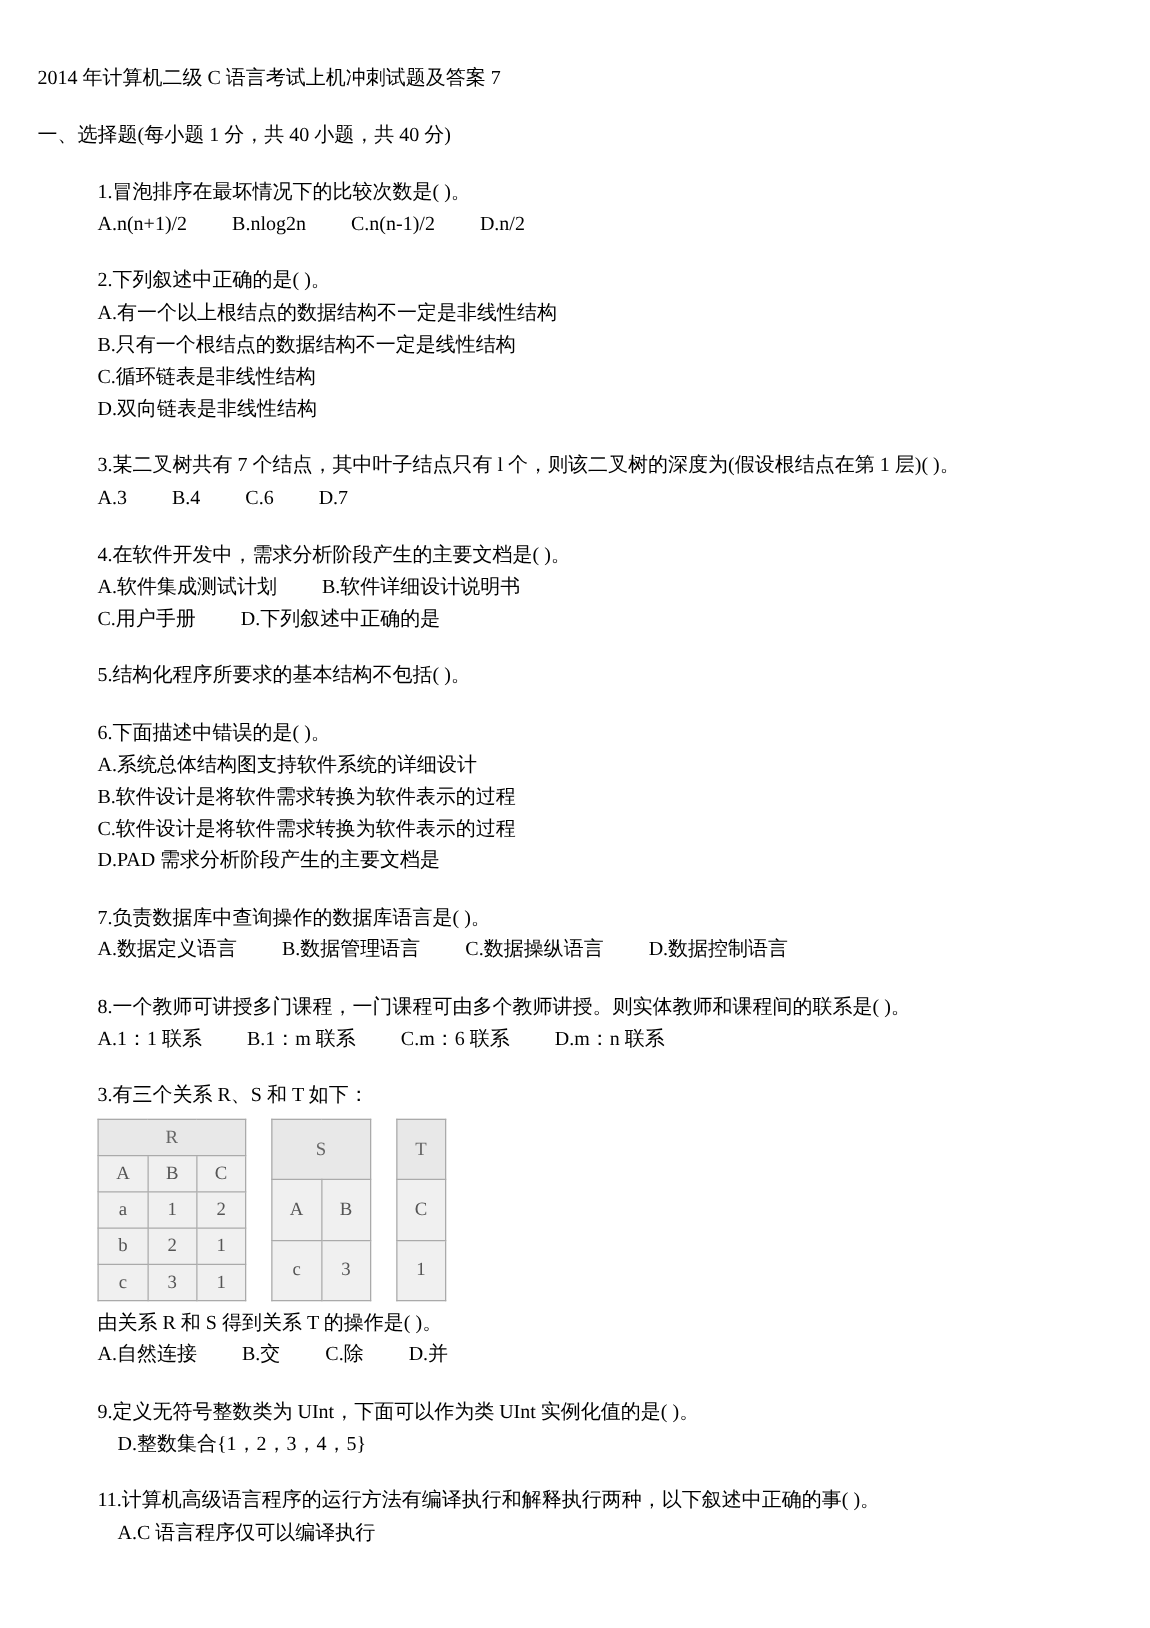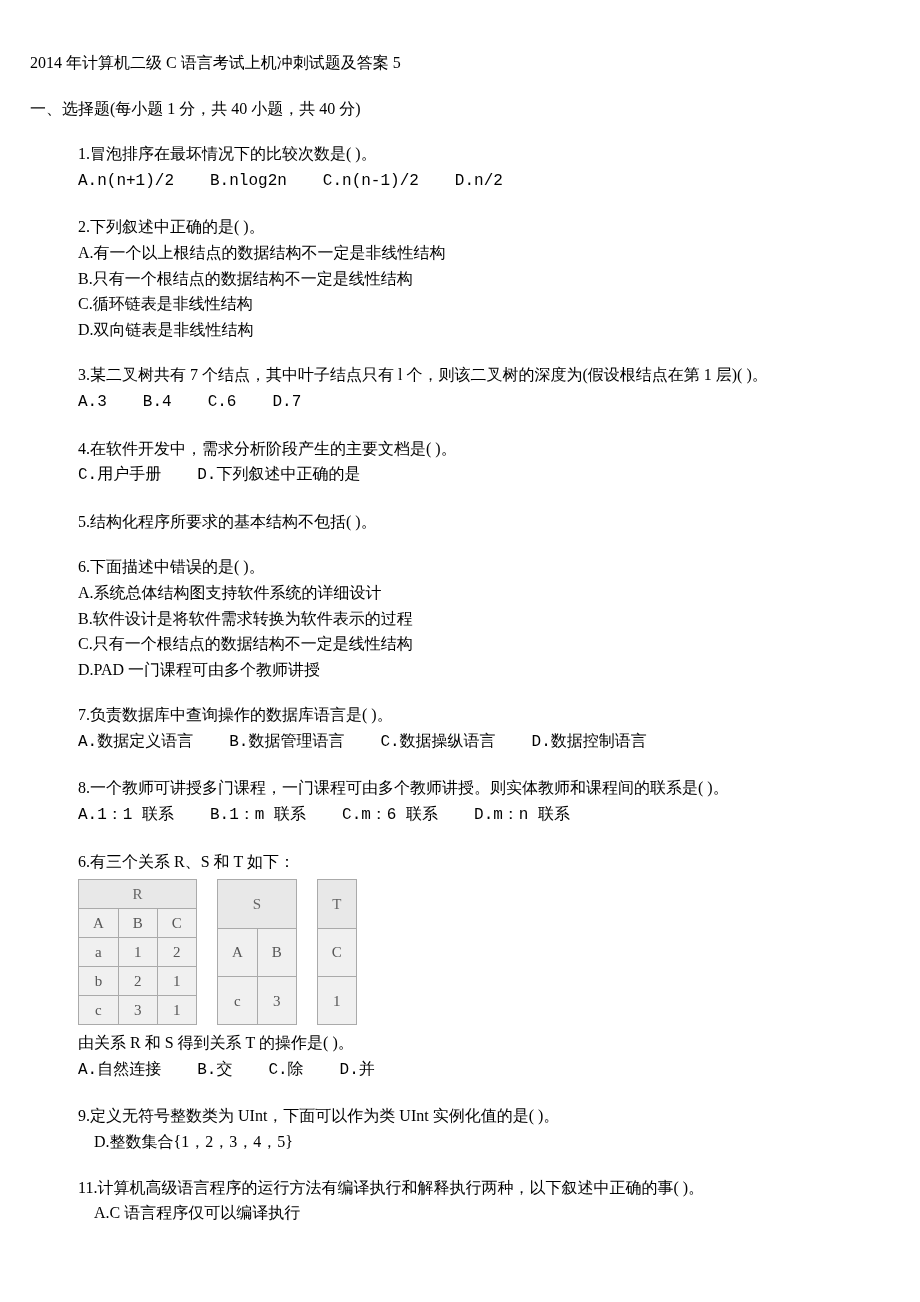--- a/index.html
+++ b/index.html
@@ -25,21 +25,20 @@
     .question-line {
       display: block;
       font-family: Liberation Serif, serif;
     }
     .options-line {
       display: block;
     }
     .opt {
       margin-right: 2em;
       display: inline-block;
-      font-family: Liberation Mono, monospace;
     }
     .tables-row {
       display: flex;
       gap: 20px;
       margin-top: 5px;
       margin-bottom: 5px;
     }
     table.rel {
       border-collapse: collapse;
       background: #f0f0f0;
@@ -57,21 +56,21 @@
       background: #e8e8e8;
       color: #666;
     }
     .sub-indent {
       margin-left: 1em;
     }
   </style>
 </head>
 <body>
 
-<div class="title">2014 年计算机二级 C 语言考试上机冲刺试题及答案 5</div>
+<div class="title">2014 年计算机二级 C 语言考试上机冲刺试题及答案 7</div>
 
 <div class="section-header">一、选择题(每小题 1 分，共 40 小题，共 40 分)</div>
 
 <div class="question-block">
   <span class="question-line">1.冒泡排序在最坏情况下的比较次数是( )。</span>
   <span class="options-line">
     <span class="opt">A.n(n+1)/2</span>
     <span class="opt">B.nlog2n</span>
     <span class="opt">C.n(n-1)/2</span>
     <span class="opt">D.n/2</span>
@@ -92,35 +91,39 @@
     <span class="opt">A.3</span>
     <span class="opt">B.4</span>
     <span class="opt">C.6</span>
     <span class="opt">D.7</span>
   </span>
 </div>
 
 <div class="question-block">
   <span class="question-line">4.在软件开发中，需求分析阶段产生的主要文档是( )。</span>
   <span class="options-line">
+    <span class="opt">A.软件集成测试计划</span>
+    <span class="opt">B.软件详细设计说明书</span>
+  </span>
+  <span class="options-line">
     <span class="opt">C.用户手册</span>
     <span class="opt">D.下列叙述中正确的是</span>
   </span>
 </div>
 
 <div class="question-block">
   <span class="question-line">5.结构化程序所要求的基本结构不包括( )。</span>
 </div>
 
 <div class="question-block">
   <span class="question-line">6.下面描述中错误的是( )。</span>
   <span class="question-line">A.系统总体结构图支持软件系统的详细设计</span>
   <span class="question-line">B.软件设计是将软件需求转换为软件表示的过程</span>
-  <span class="question-line">C.只有一个根结点的数据结构不一定是线性结构</span>
-  <span class="question-line">D.PAD 一门课程可由多个教师讲授</span>
+  <span class="question-line">C.软件设计是将软件需求转换为软件表示的过程</span>
+  <span class="question-line">D.PAD 需求分析阶段产生的主要文档是</span>
 </div>
 
 <div class="question-block">
   <span class="question-line">7.负责数据库中查询操作的数据库语言是( )。</span>
   <span class="options-line">
     <span class="opt">A.数据定义语言</span>
     <span class="opt">B.数据管理语言</span>
     <span class="opt">C.数据操纵语言</span>
     <span class="opt">D.数据控制语言</span>
   </span>
@@ -130,21 +133,21 @@
   <span class="question-line">8.一个教师可讲授多门课程，一门课程可由多个教师讲授。则实体教师和课程间的联系是( )。</span>
   <span class="options-line">
     <span class="opt">A.1：1 联系</span>
     <span class="opt">B.1：m 联系</span>
     <span class="opt">C.m：6 联系</span>
     <span class="opt">D.m：n 联系</span>
   </span>
 </div>
 
 <div class="question-block">
-  <span class="question-line">6.有三个关系 R、S 和 T 如下：</span>
+  <span class="question-line">3.有三个关系 R、S 和 T 如下：</span>
   <div class="tables-row">
     <table class="rel">
       <tbody>
           <tr>
             <th class="caption" colspan="3">R</th>
           </tr>
       <tr>
         <th>A</th>
         <th>B</th>
         <th>C</th>

